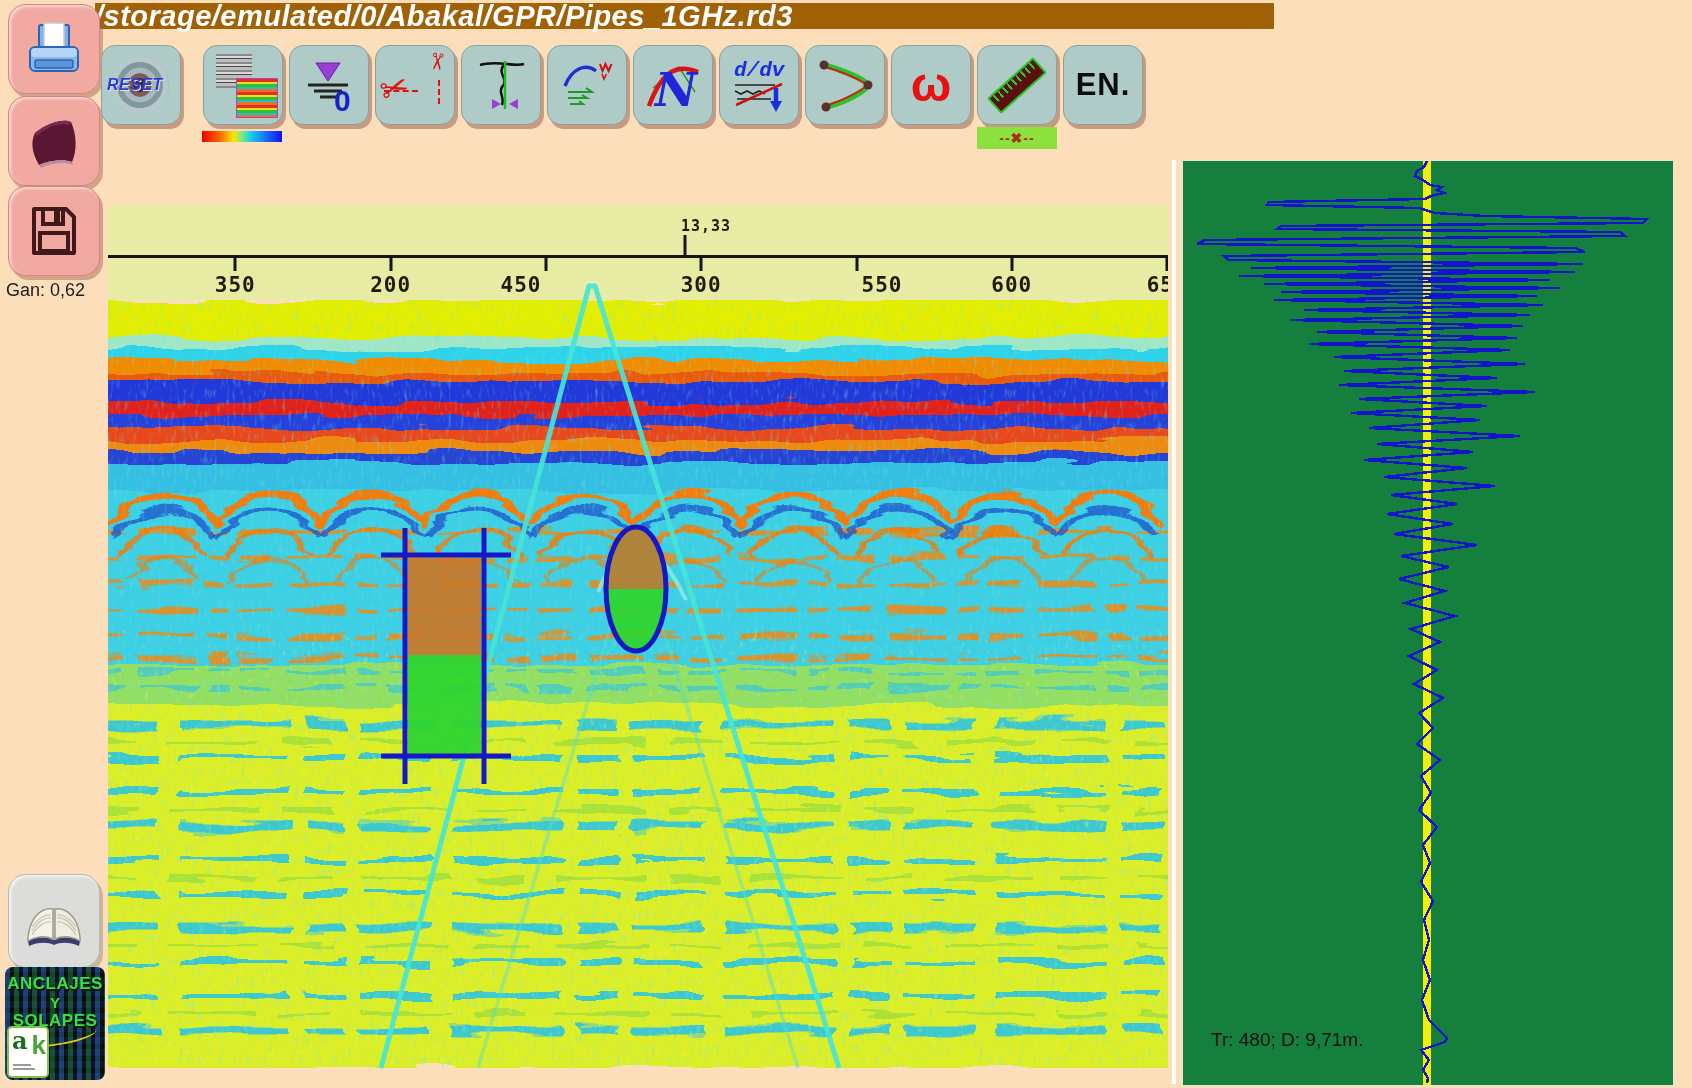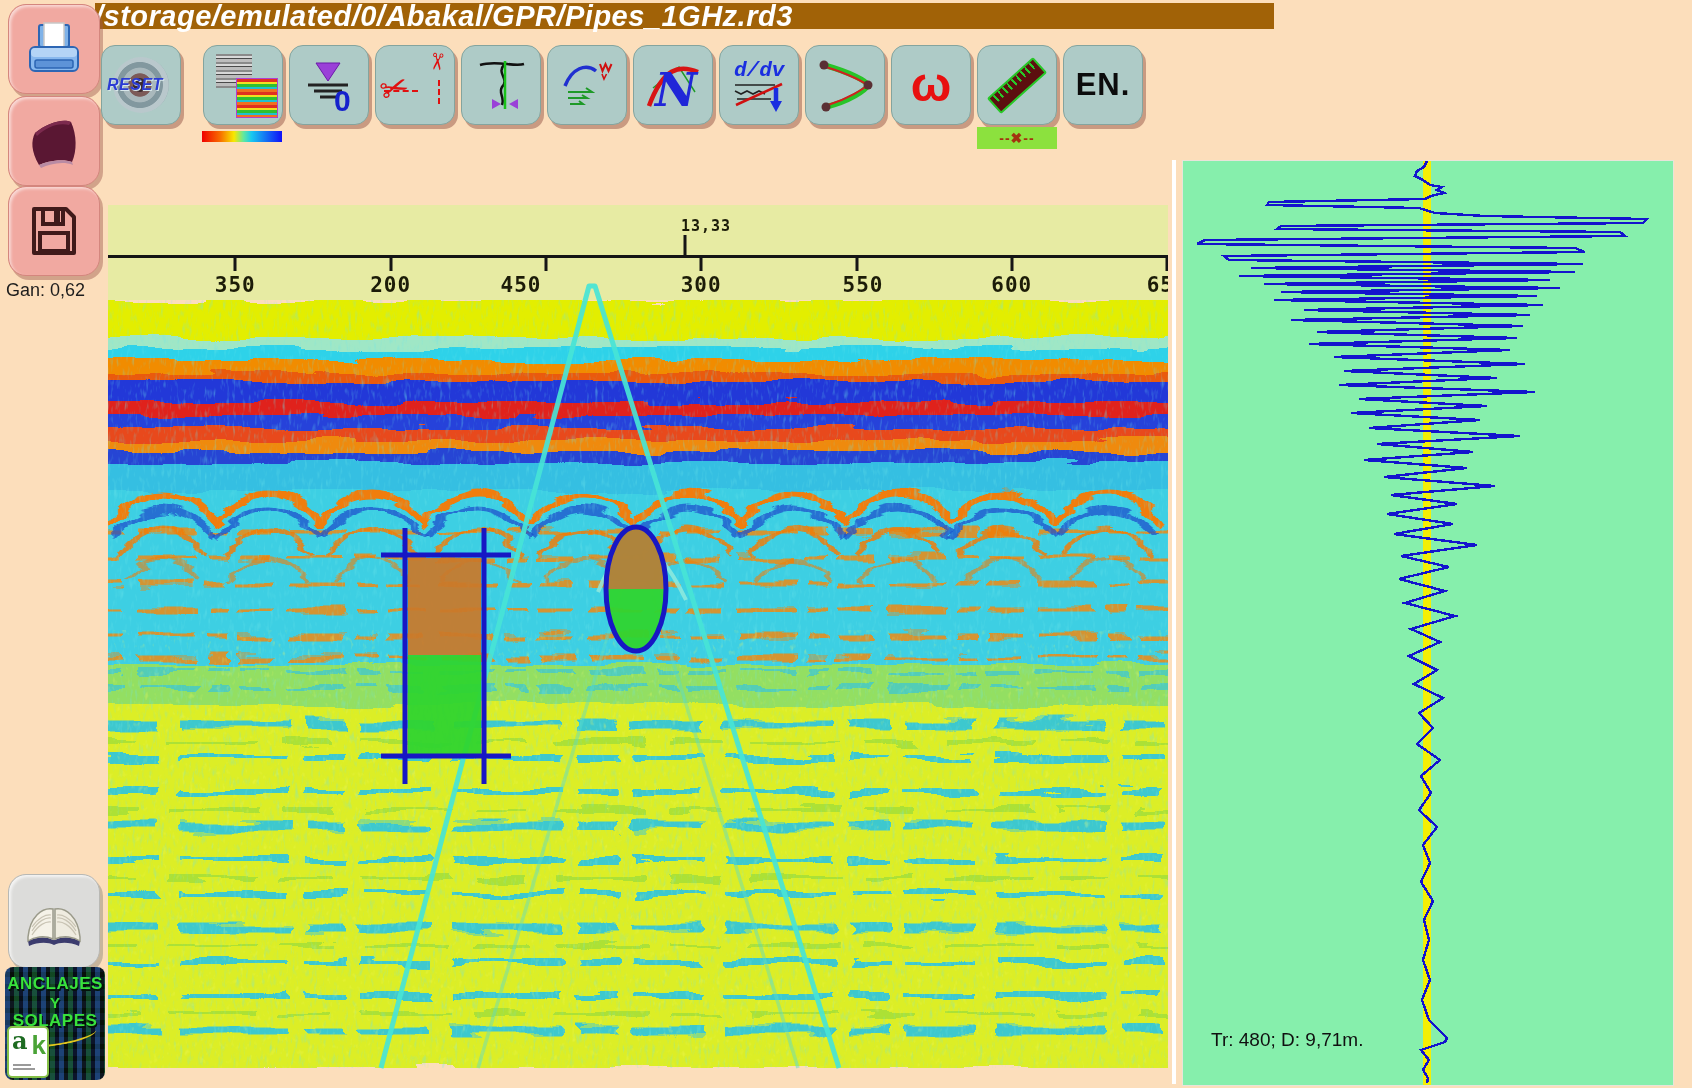--- a/index.html
+++ b/index.html
@@ -53,21 +53,21 @@
   .rtick{position:absolute;top:53px;width:3px;height:13px;background:#151515;transform:translateX(-50%);}
   .rlabel{position:absolute;top:68px;transform:translateX(-50%);
       font-family:"DejaVu Sans Mono",monospace;font-weight:bold;font-size:21px;color:#1c1c08;letter-spacing:1px;}
   #cursor-tick{position:absolute;top:30px;width:3px;height:20px;background:#151515;transform:translateX(-50%);}
   #cursor-label{position:absolute;top:12px;transform:translateX(-50%);
       font-family:"DejaVu Sans Mono",monospace;font-weight:bold;font-size:15px;color:#1c1c08;letter-spacing:1px;}
   #radar-svg{left:108px;top:300px;width:1060px;height:768px;overflow:visible;}
 
   
   #panel-edge{left:1172px;top:160px;width:4px;height:924px;background:#ffffff;}
-  #trace-panel{left:1182px;top:160px;width:490px;height:924px;background:#86efac;border:1px solid #e8e4da;}
+  #trace-panel{left:1182px;top:160px;width:490px;height:924px;background:#15803d;border:1px solid #e8e4da;}
   #cursor-line{position:absolute;left:240px;top:0;width:8px;height:100%;background:#f4ef04;}
   #trace-svg{position:absolute;left:0;top:0;width:100%;height:100%;}
   #trace-status{position:absolute;left:28px;top:868px;font-size:19px;color:#101010;}
 
   
   #anclajes-logo{left:5px;top:967px;width:100px;height:113px;border-radius:8px;overflow:hidden;
       background:
        repeating-linear-gradient(90deg, rgba(30,80,160,.55) 0 5px, rgba(0,0,0,.55) 5px 9px, rgba(20,110,50,.5) 9px 14px, rgba(0,0,25,.6) 14px 18px),
        repeating-linear-gradient(0deg, rgba(40,70,130,.4) 0 7px, rgba(10,30,10,.5) 7px 12px),
        #14241c;
@@ -205,21 +205,21 @@
     <div id="ruler-ticks">
         <div class="rtick" style="left: 127.3px;"></div>
         <div class="rlabel" style="left: 127.3px;">350</div>
         <div class="rtick" style="left: 282.6px;"></div>
         <div class="rlabel" style="left: 282.6px;">200</div>
         <div class="rtick" style="left: 437.9px;"></div>
         <div class="rlabel" style="left: 413px;">450</div>
         <div class="rtick" style="left: 593.2px;"></div>
         <div class="rlabel" style="left: 593.2px;">300</div>
         <div class="rtick" style="left: 748.5px;"></div>
-        <div class="rlabel" style="left: 755px;">550</div>
+        <div class="rlabel" style="left: 774px;">550</div>
         <div class="rtick" style="left: 903.8px;"></div>
         <div class="rlabel" style="left: 903.8px;">600</div>
         <div class="rtick" style="left: 1059.1px;"></div>
         <div class="rlabel" style="left: 1059.1px;">650</div>
       </div>
     <div id="cursor-tick" style="left: 577px;"></div>
     <div id="cursor-label" style="left: 598px;">13,33</div>
   </div>
 
   <svg class="abs" id="radar-svg" viewBox="0 0 1060 768">

